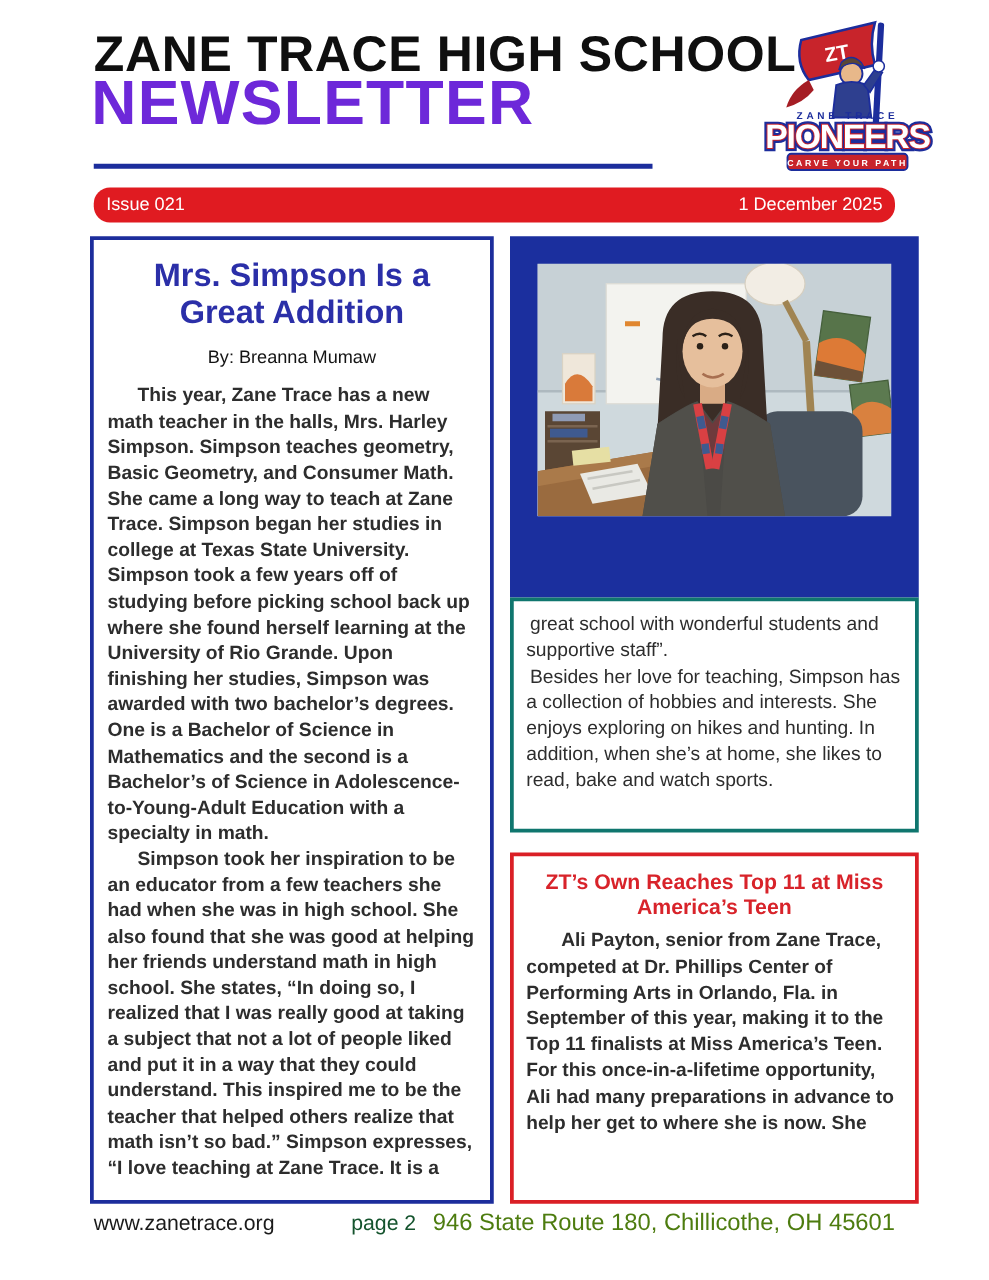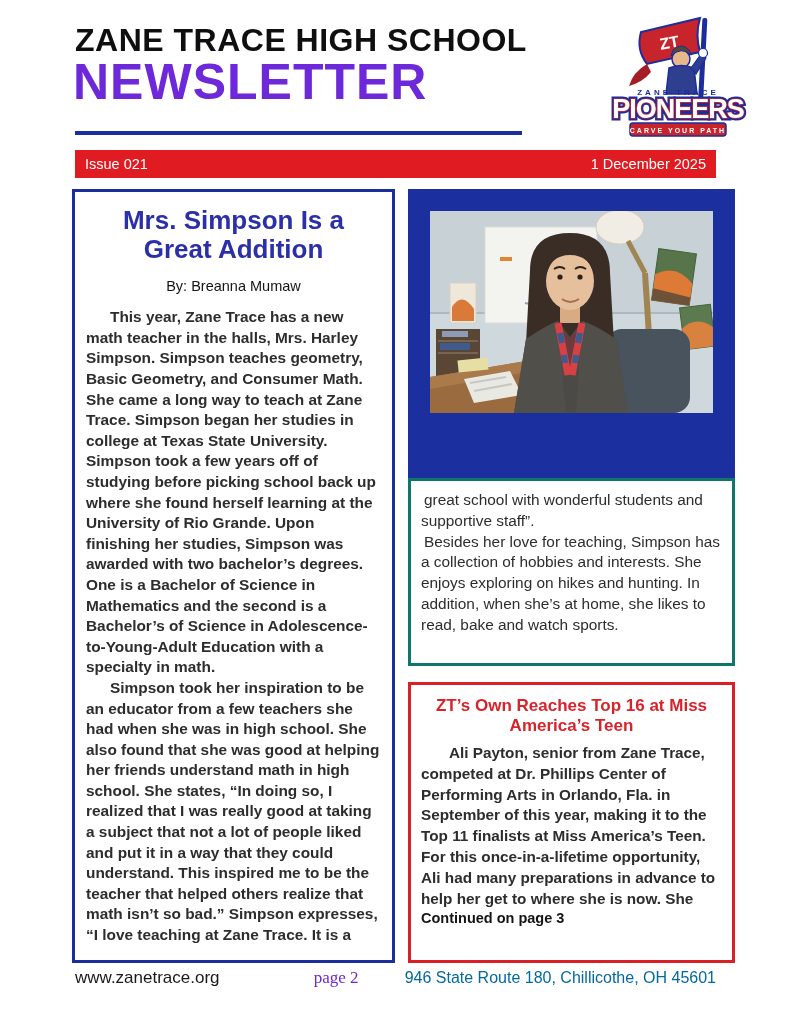--- a/index.html
+++ b/index.html
@@ -5,37 +5,37 @@
   * { margin:0; padding:0; box-sizing:border-box; }
   html,body { background:#ffffff; }
   .page {
     position:relative; width:791px; height:1024px; margin:0 auto;
     background:#ffffff; overflow:hidden;
     font-family:"Liberation Sans", sans-serif; color:#2d2d2d;
   }
   
   .school-name {
     position:absolute; left:75px; top:22px;
-    font-size:32px; font-weight:800; letter-spacing:0.5px; color:#0f0f0f;
+    font-size:40px; font-weight:800; letter-spacing:0.5px; color:#0f0f0f;
   }
   .newsletter-title {
     position:absolute; left:73px; top:53px;
     font-size:50px; font-weight:800; letter-spacing:1px; color:#6d28d9;
   }
   .logo-box { position:absolute; left:603px; top:6px; width:150px; height:135px; }
   .blue-rule {
     position:absolute; left:75px; top:131px; width:447px; height:4px;
     background:#1C2D9C;
   }
   
   .issue-bar {
     position:absolute; left:75px; top:150px; width:641px; height:28px;
     background:#E01B21; color:#ffffff;
     display:flex; justify-content:space-between; align-items:center;
-    padding:0 10px; font-size:14.5px; font-weight:500;
+    padding:0 10px; font-size:14.5px; font-weight:500;border-radius:13px;
   }
   
   .left-box {
     position:absolute; left:72px; top:189px; width:323px; height:774px;
     border:3px solid #1C2D9C; background:#ffffff; padding:12px 11px 8px 11px;
   }
   .article-title {
     font-size:26px; line-height:1.12; font-weight:800;
     color:#2B2FA8; text-align:center; margin-top:2px;
   }
@@ -79,22 +79,22 @@
     font-size:14px; font-weight:700; color:#141414; text-align:center; margin-top:5px;
   }
   .red-box .body-par { margin-top:7px; text-indent:28px; font-size:15.3px; line-height:20.8px; }
   .continued-note { font-size:14.5px; font-weight:700; color:#141414; margin-top:1px; }
   
   .footer {
     position:absolute; left:75px; top:968px; width:641px;
     display:flex; justify-content:space-between; align-items:baseline;
   }
   .footer-website { font-size:17px; color:#1a1a1a; }
-  .footer-page { font-size:17px; color:#6d28d9; margin-left:48px;font-family:Liberation Serif, serif; }
-  .footer-address { font-size:16px; color:#0369a1; }
+  .footer-page { font-size:17px; color:#14532d; margin-left:48px; }
+  .footer-address { font-size:19px; color:#4d7c0f; }
 </style>
 </head>
 <body>
 
 <div class="page">
 
   <div class="school-name">ZANE TRACE HIGH SCHOOL</div>
   <div class="newsletter-title">NEWSLETTER</div>
 
   <div class="logo-box">
@@ -211,23 +211,22 @@
     </div>
     <div class="photo-caption">Mrs. Harley Simpson</div>
   </div>
 
   <div class="cont-box">
     <p class="cont-par">great school with wonderful students and supportive staff”.</p>
     <p class="cont-par">Besides her love for teaching, Simpson has a collection of hobbies and interests. She enjoys exploring on hikes and hunting. In addition, when she’s at home, she likes to read, bake and watch sports.</p>
   </div>
 
   <div class="red-box">
-    <div class="red-title">ZT’s Own Reaches Top 16 at Miss America’s Teen</div>
+    <div class="red-title">ZT’s Own Reaches Top 11 at Miss America’s Teen</div>
     <p class="body-par">Ali Payton, senior from Zane Trace, competed at Dr. Phillips Center of Performing Arts in Orlando, Fla. in September of this year, making it to the Top 11 finalists at Miss America’s Teen. For this once-in-a-lifetime opportunity, Ali had many preparations in advance to help her get to where she is now. She</p>
-    <div class="continued-note">Continued on page 3</div>
   </div>
 
   <div class="footer">
     <span class="footer-website">www.zanetrace.org</span>
     <span class="footer-page">page 2</span>
     <span class="footer-address">946 State Route 180, Chillicothe, OH 45601</span>
   </div>
 
 </div>
 

